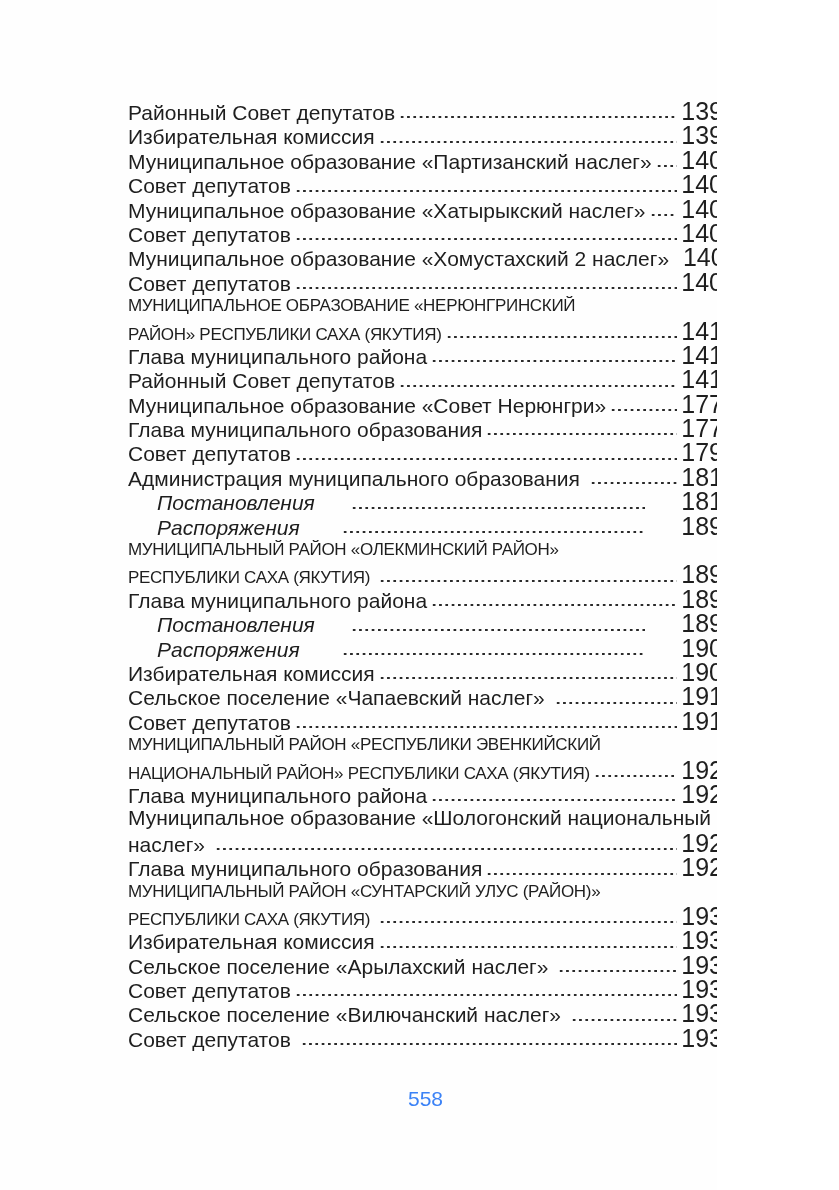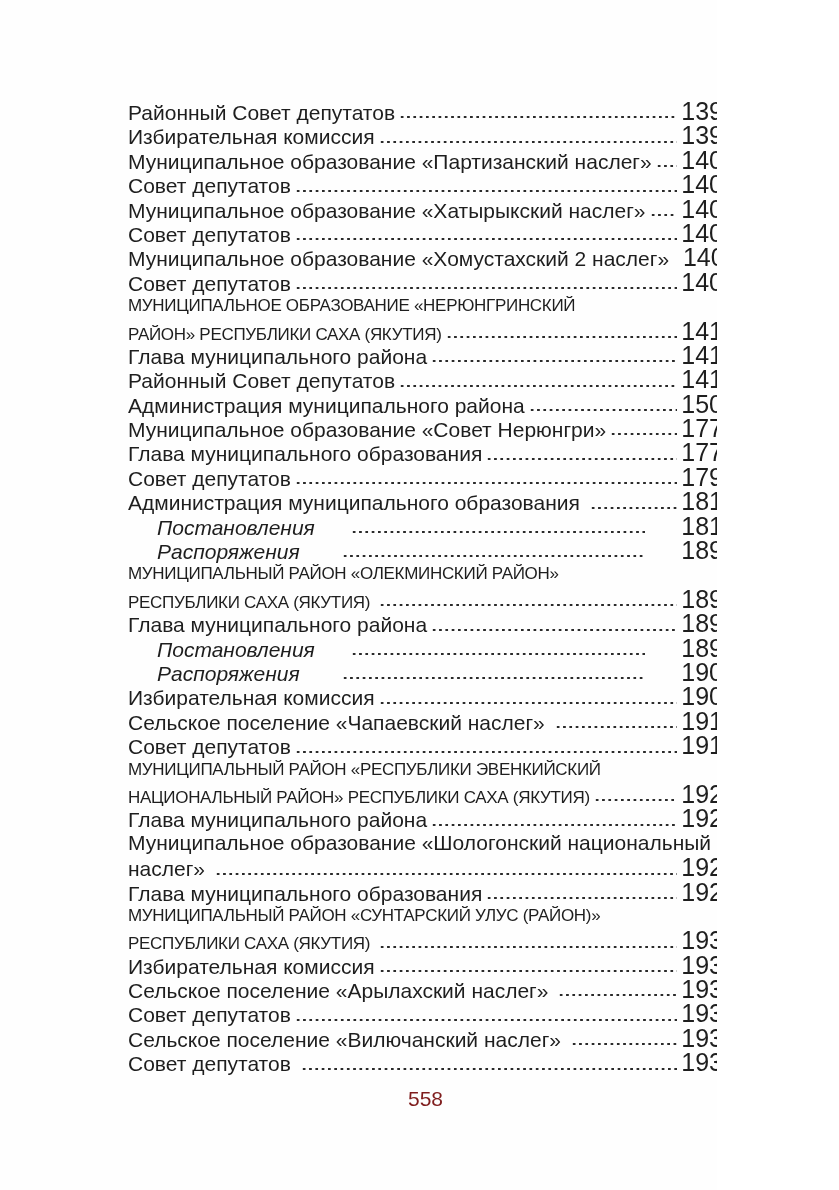--- a/index.html
+++ b/index.html
@@ -61,21 +61,21 @@
     font-size: 25px;
   }
   .footer {
     position: absolute;
     left: 128px;
     width: 595px;
     top: 1087px;
     text-align: center;
     font-size: 21px;
     line-height: 24px;
-    color: #7f1d1d;
+    color: #3b82f6;
   }
 </style>
 </head>
 <body>
 
 <div class="page">
   <main class="toc" id="toc">
       <div class="toc-row normal">
     <span class="toc-label">Районный Совет депутатов</span>
     <span class="toc-leader"></span>
@@ -130,25 +130,20 @@
     <span class="toc-label">Глава муниципального района</span>
     <span class="toc-leader"></span>
     <span class="toc-page">141</span>
   </div>
       <div class="toc-row normal">
     <span class="toc-label">Районный Совет депутатов</span>
     <span class="toc-leader"></span>
     <span class="toc-page">141</span>
   </div>
       <div class="toc-row normal">
-    <span class="toc-label">Администрация муниципального района</span>
-    <span class="toc-leader"></span>
-    <span class="toc-page">150</span>
-  </div>
-      <div class="toc-row normal">
     <span class="toc-label">Муниципальное образование «Совет Нерюнгри»</span>
     <span class="toc-leader"></span>
     <span class="toc-page">177</span>
   </div>
       <div class="toc-row normal">
     <span class="toc-label">Глава муниципального образования</span>
     <span class="toc-leader"></span>
     <span class="toc-page">177</span>
   </div>
       <div class="toc-row normal">

